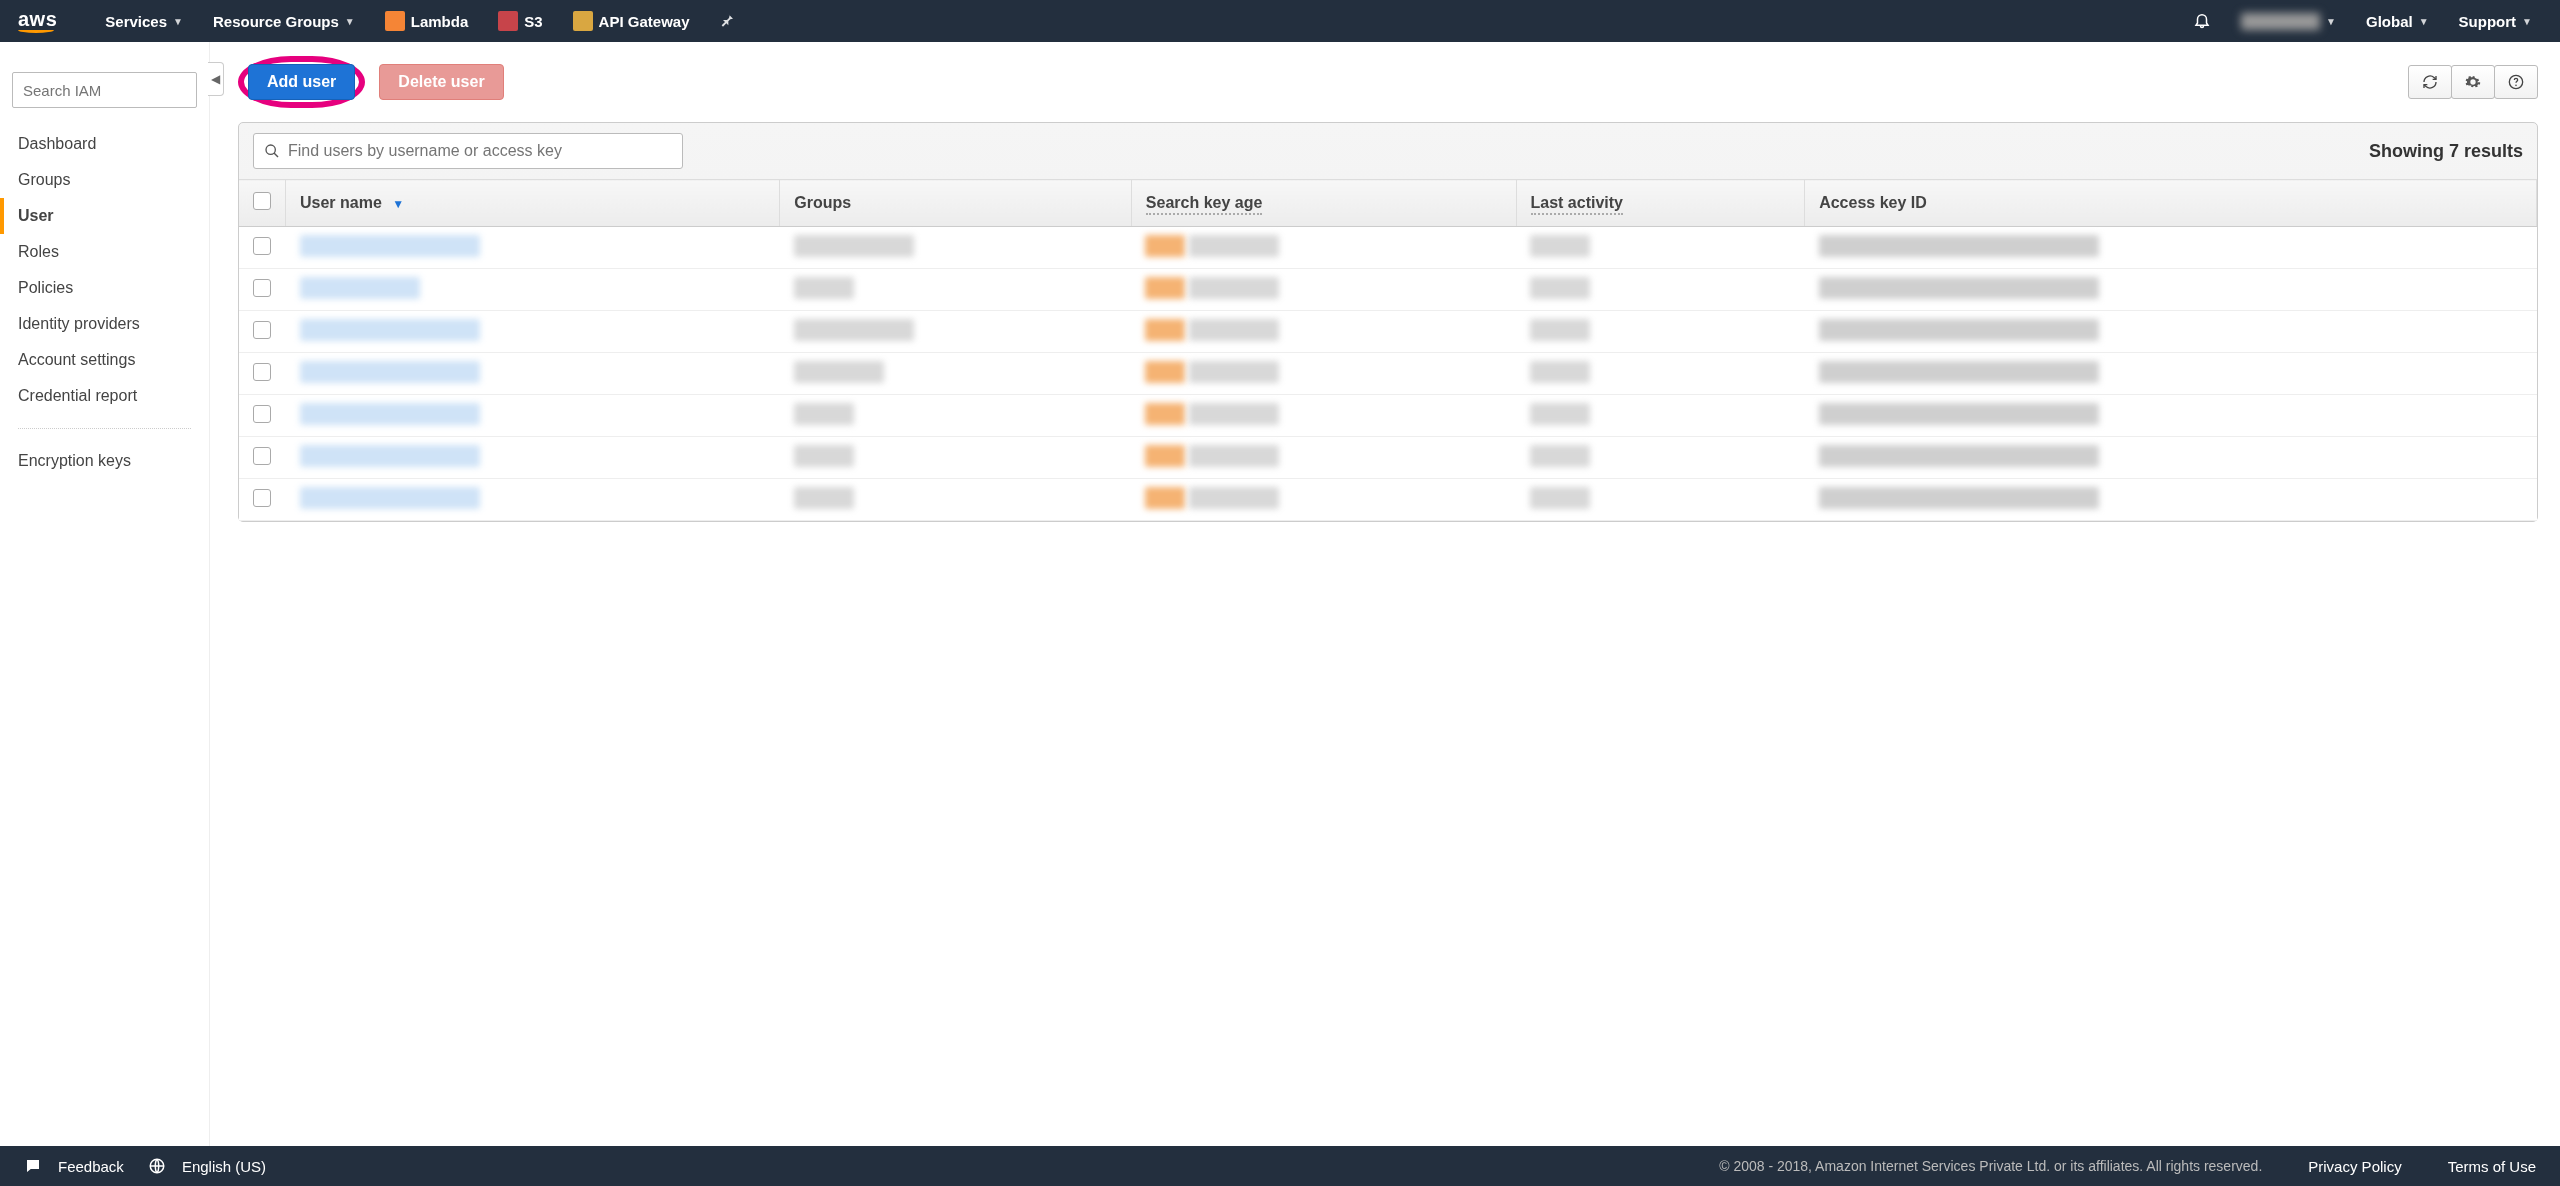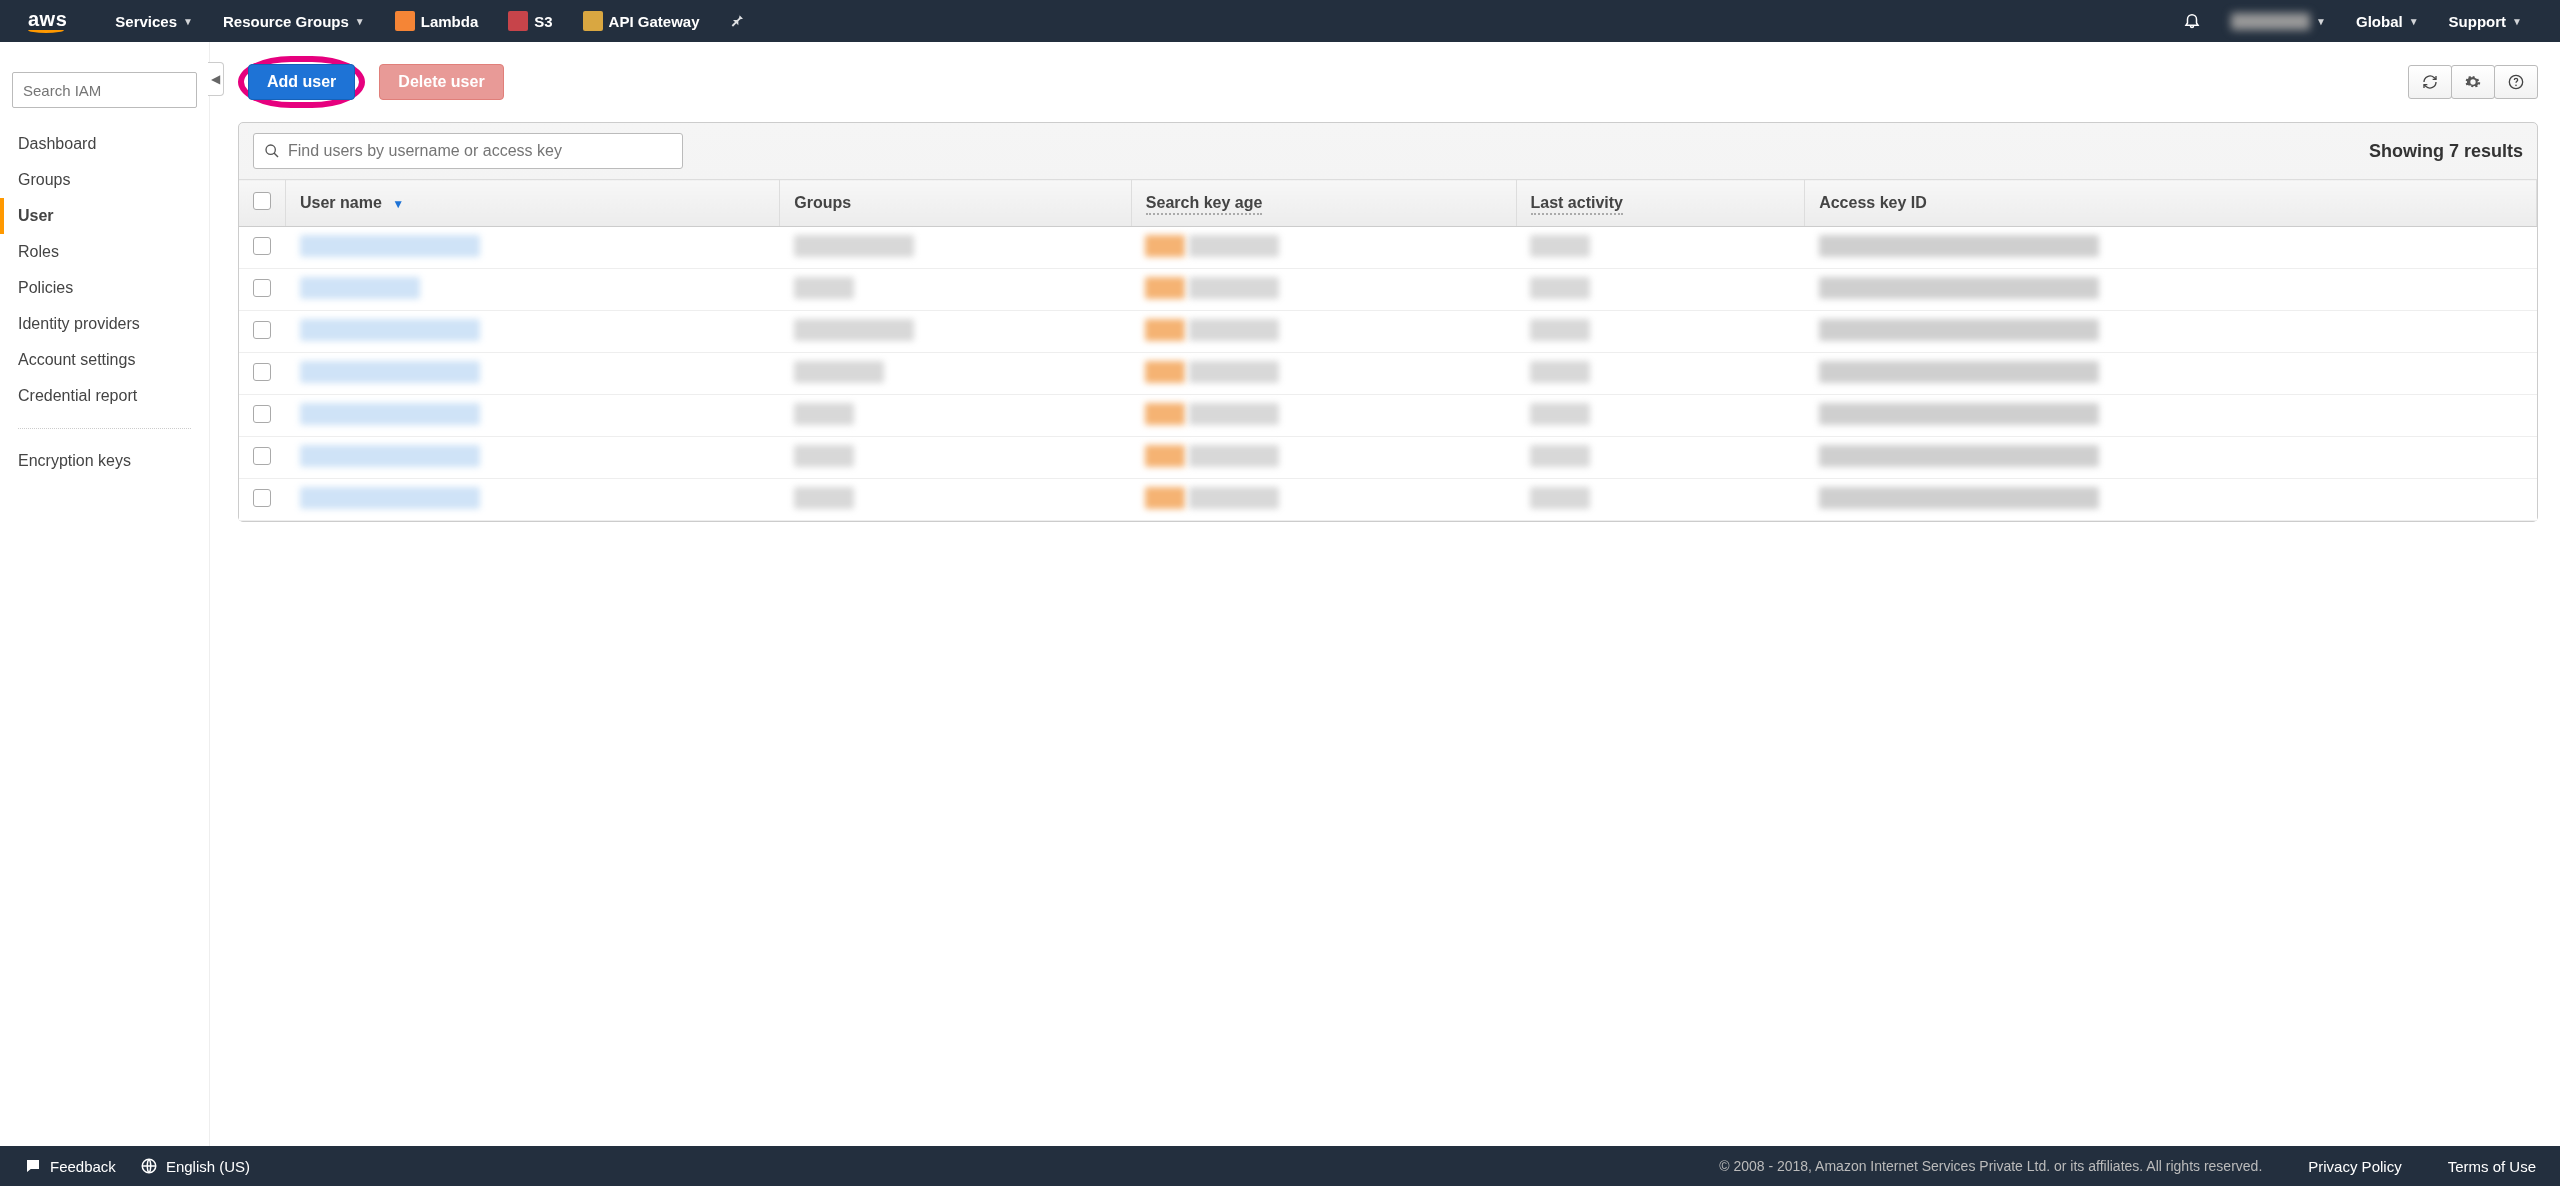--- a/index.html
+++ b/index.html
@@ -6,21 +6,21 @@
   html, body { width: 100%; height: 100%; font-family: "Helvetica Neue", Arial, sans-serif; font-size: 14px; color: #333; }
   body { display: flex; flex-direction: column; min-height: 100vh; background: #fff; }
 
   
   .topnav {
     background: #232f3e;
     color: #fff;
     display: flex;
     align-items: center;
     height: 42px;
-    padding: 0 28px;
+    padding: 0 18px;
     gap: 10px;
     font-size: 15px;
   }
   .topnav .logo {
     font-weight: 700;
     font-size: 20px;
     letter-spacing: 0.5px;
     margin-right: 28px;
     display: flex; flex-direction: column; line-height: 1; position: relative;
   }
@@ -89,21 +89,21 @@
   .blur-grey { display:inline-block; height:22px; background:#d8d8d8; filter:blur(3px); border-radius:2px; }
   .blur-orange { display:inline-block; height:22px; background:#f5b373; filter:blur(3px); border-radius:2px; }
   .blur-grey2 { display:inline-block; height:22px; background:#cfcfcf; filter:blur(3px); border-radius:2px; }
   .w180{width:180px}.w120{width:120px}.w60{width:60px}.w40{width:40px}.w280{width:280px}.w90{width:90px}
 
   
   .footer { background:#232f3e; color:#fff; height:40px; display:flex; align-items:center; padding:0 24px; font-size:15px; gap:24px; }
   .footer .right { margin-left:auto; display:flex; gap:46px; align-items:center; }
   .footer a { color:#fff; text-decoration:none; cursor:pointer; }
   .footer .copyright { color:#bbb; font-size:14px; }
-  .footer .fitem { display:flex; align-items:center; gap:8px; cursor:pointer; }
+  .footer .fitem { display:flex; align-items:center; gap:16px; cursor:pointer; }
 </style>
 </head>
 <body>
 
 <div class="topnav">
   <div class="logo">
     <span>aws</span>
     <span class="smile"></span>
   </div>
   <div class="nav-item">

